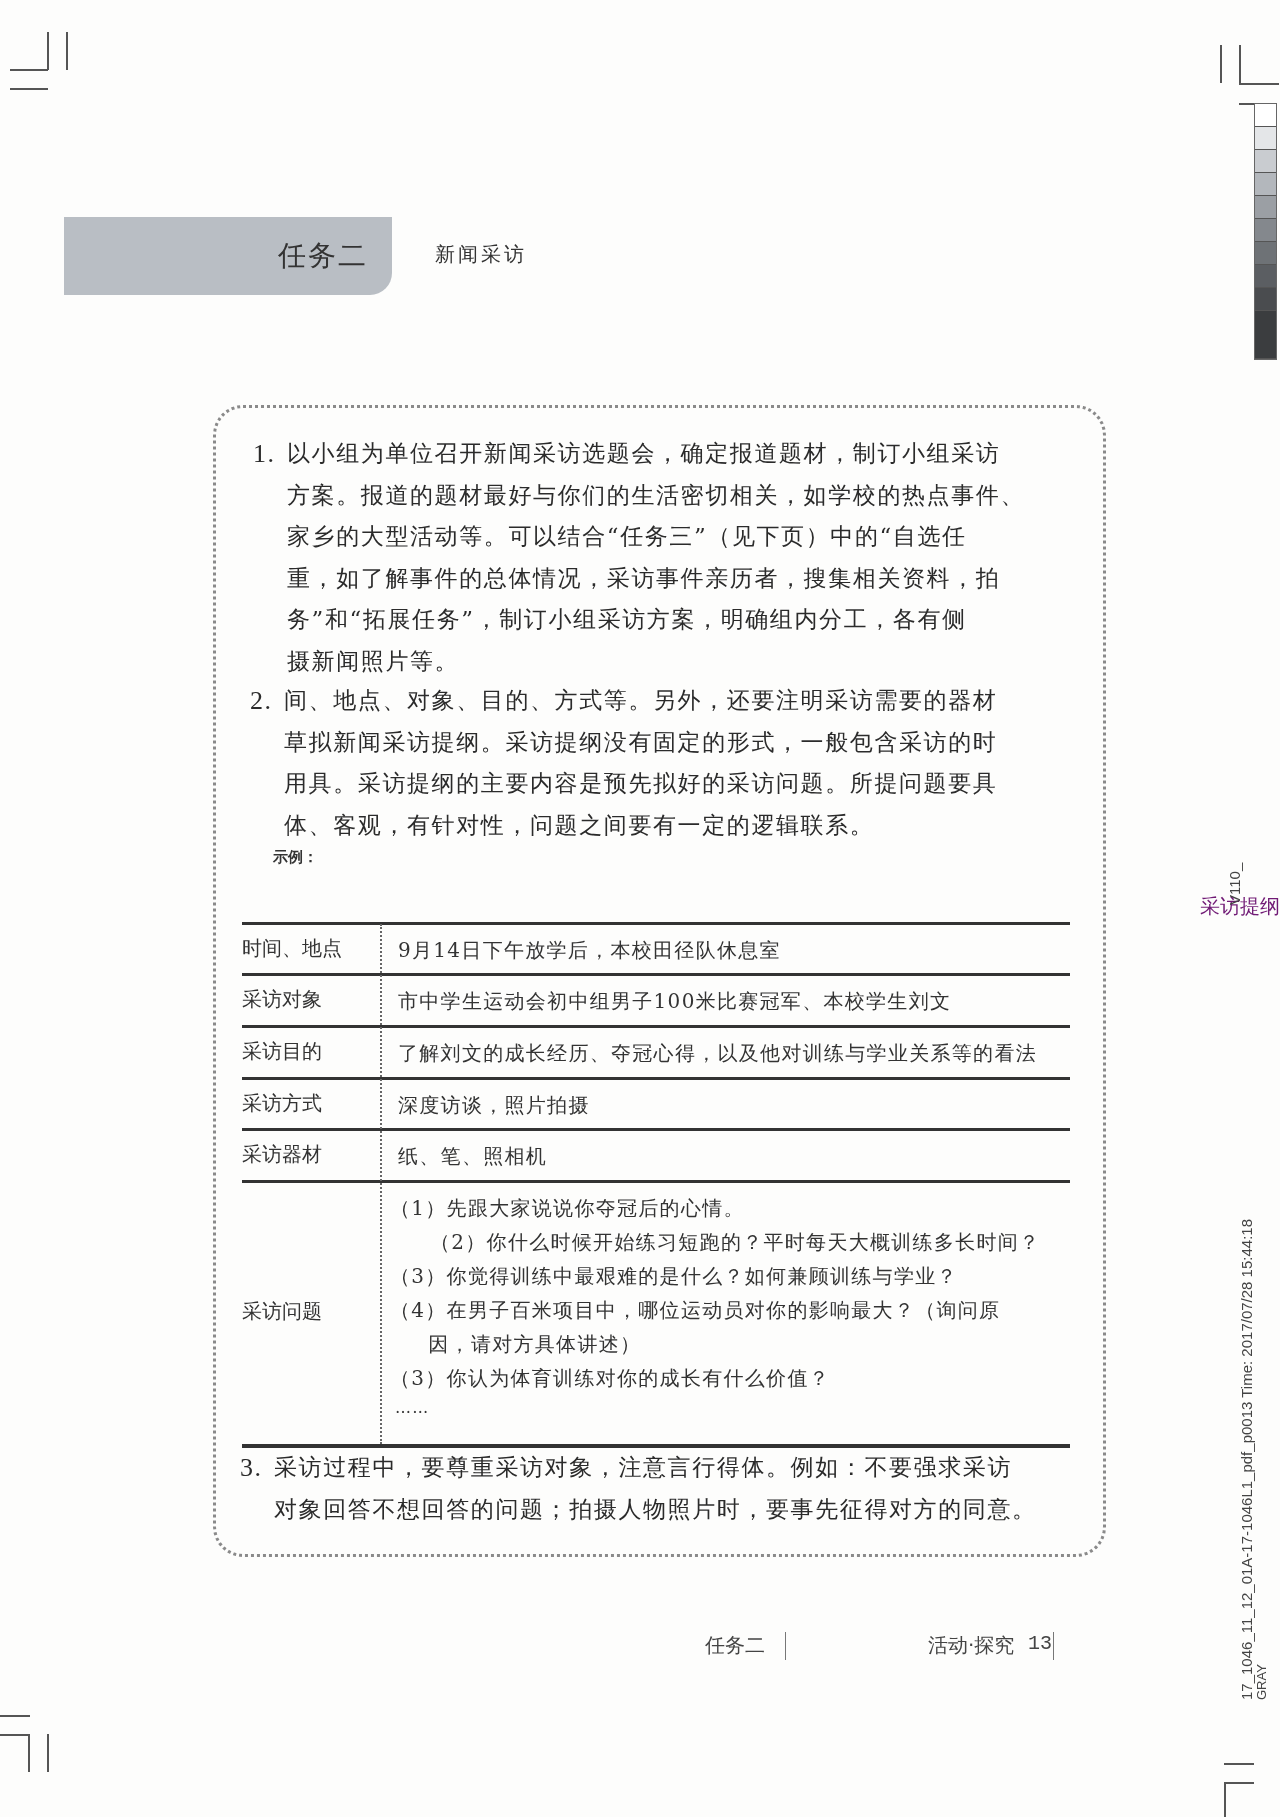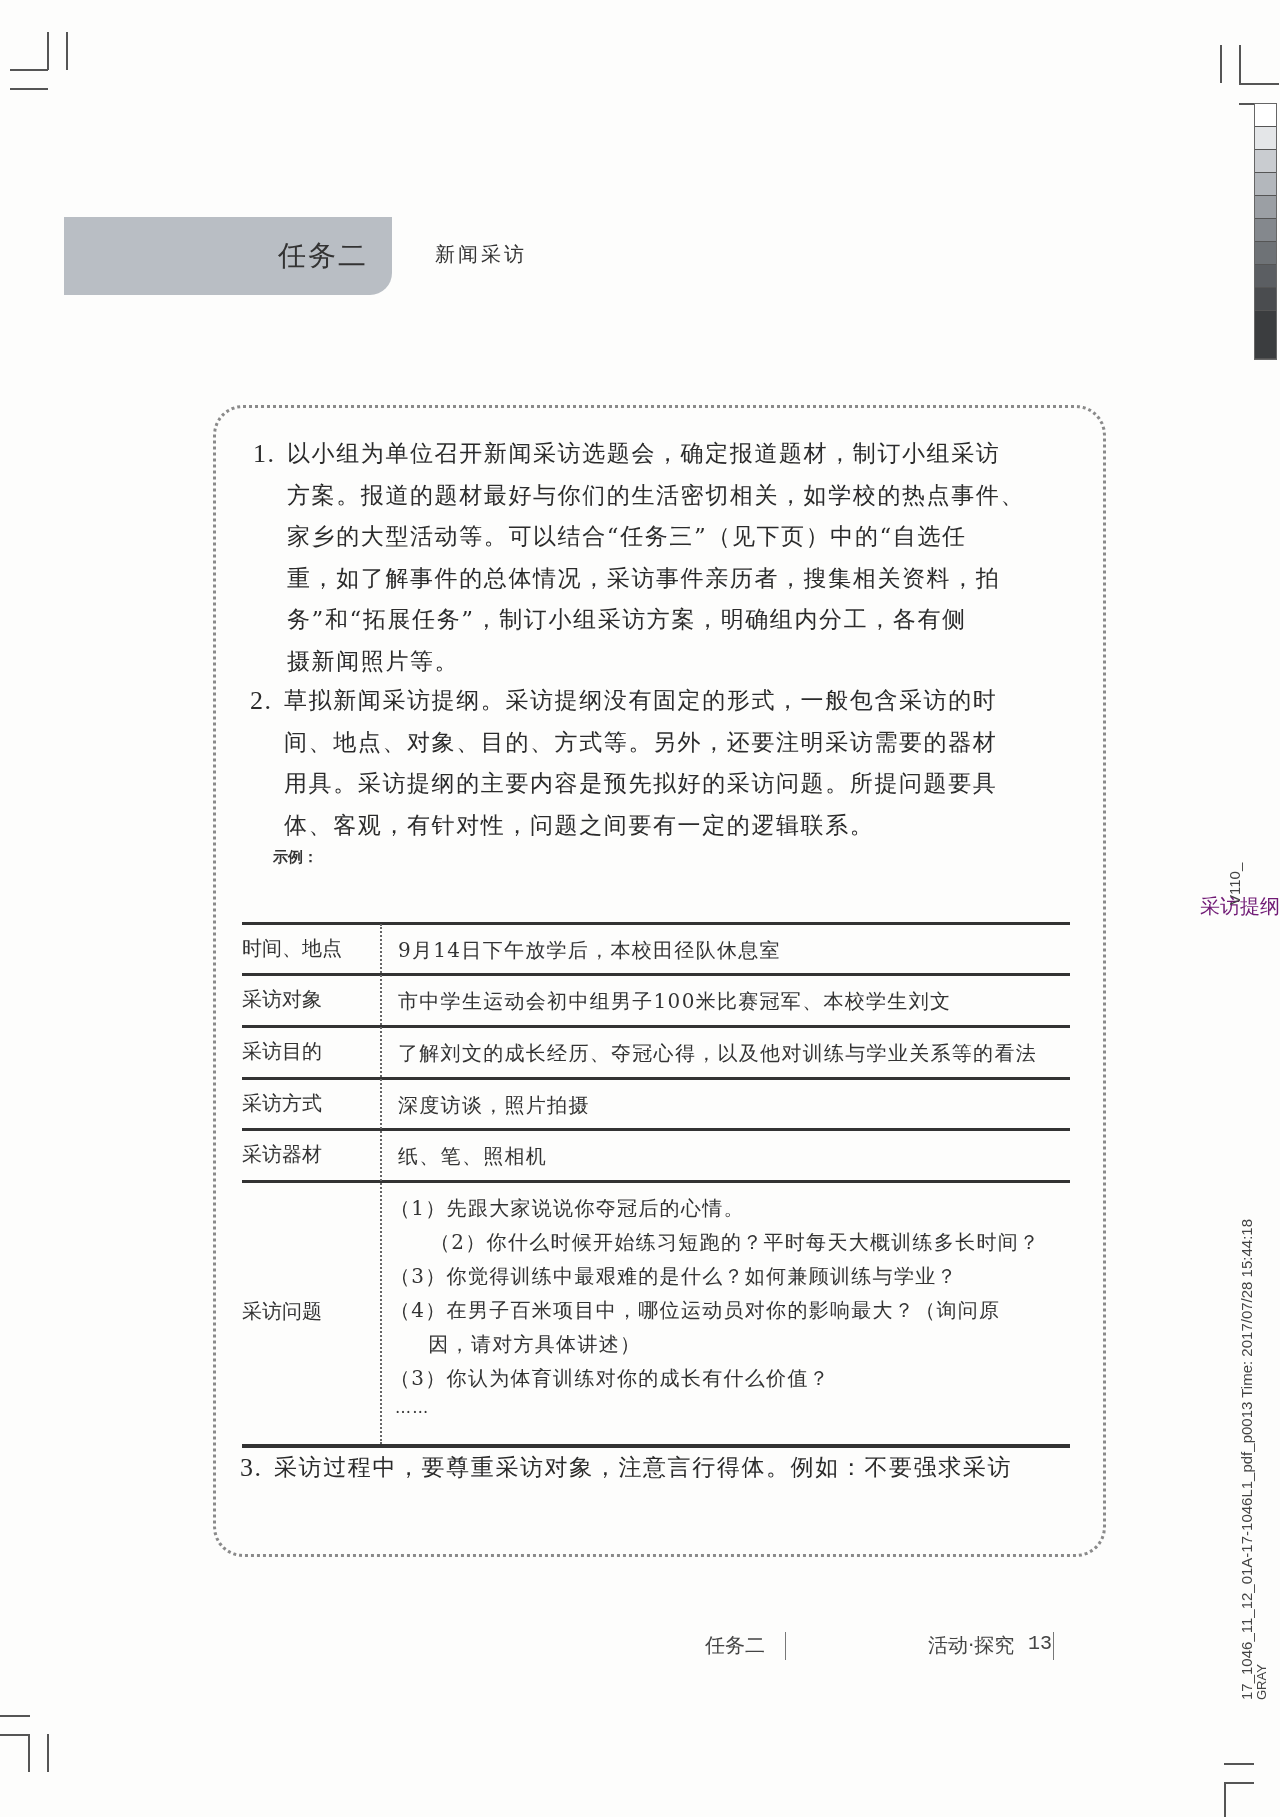--- a/index.html
+++ b/index.html
@@ -117,22 +117,22 @@
   <div>以小组为单位召开新闻采访选题会，确定报道题材，制订小组采访</div>
   <div>方案。报道的题材最好与你们的生活密切相关，如学校的热点事件、</div>
   <div>家乡的大型活动等。可以结合“任务三”（见下页）中的“自选任</div>
   <div>重，如了解事件的总体情况，采访事件亲历者，搜集相关资料，拍</div>
   <div>务”和“拓展任务”，制订小组采访方案，明确组内分工，各有侧</div>
   <div>摄新闻照片等。</div>
 </div>
 
 <div class="para" style="left:284px;top:680px;">
   <span class="num">2.</span>
+  <div>间、地点、对象、目的、方式等。另外，还要注明采访需要的器材</div>
   <div>草拟新闻采访提纲。采访提纲没有固定的形式，一般包含采访的时</div>
-  <div>间、地点、对象、目的、方式等。另外，还要注明采访需要的器材</div>
   <div>用具。采访提纲的主要内容是预先拟好的采访问题。所提问题要具</div>
   <div>体、客观，有针对性，问题之间要有一定的逻辑联系。</div>
 </div>
 
 <div class="example-label">示例：</div>
 
 <div class="table-title">采访提纲</div>
 <div class="hline" style="top:922px;"></div>
 <div class="hline" style="top:973px;"></div>
 <div class="hline" style="top:1025px;"></div>
@@ -170,20 +170,21 @@
   <div class="q" style="top:1263px;">（3）你觉得训练中最艰难的是什么？如何兼顾训练与学业？</div>
   <div class="q" style="top:1297px;">（4）在男子百米项目中，哪位运动员对你的影响最大？（询问原</div>
   <div class="q" style="top:1331px;white-space:pre;">     因，请对方具体讲述）</div>
   <div class="q" style="top:1365px;">（3）你认为体育训练对你的成长有什么价值？</div>
   <div class="q" style="top:1398px;left:395px;font-size:16px;">……</div>
 </div>
 
 <div class="para" style="left:274px;top:1447px;">
   <span class="num">3.</span>
   <div>采访过程中，要尊重采访对象，注意言行得体。例如：不要强求采访</div>
+  <div>对象回答不想回答的问题；拍摄人物照片时，要事先征得对方的同意。</div>
 </div>
 
 <div class="footer" style="left:705px;">任务二</div>
 <div class="fsep" style="left:785px;"></div>
 <div class="footer" style="left:928px;">活动·探究</div>
 <div class="fsep" style="left:1053px;"></div>
 <div class="footer" style="left:1028px;font-family:Liberation Mono, monospace;">13</div>
 
 <div class="side-text" style="left:1226px;top:905px;">V110_</div>
 <div class="side-text" style="left:1238px;top:1700px;">17_1046_11_12_01A-17-1046L1_pdf_p0013 Time: 2017/07/28 15:44:18</div>

